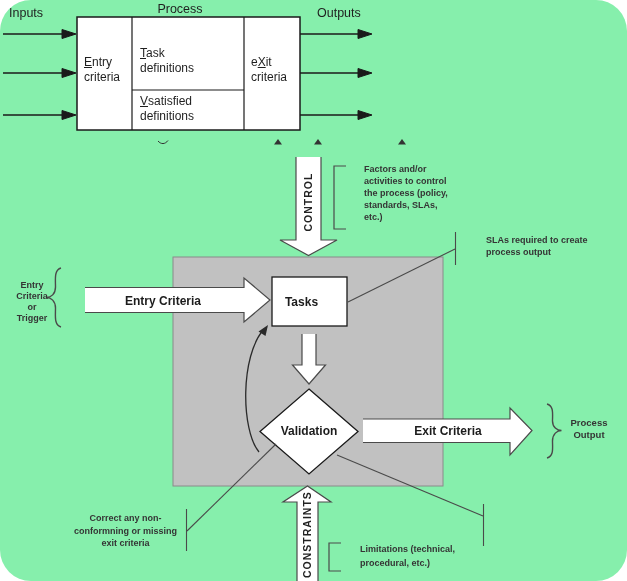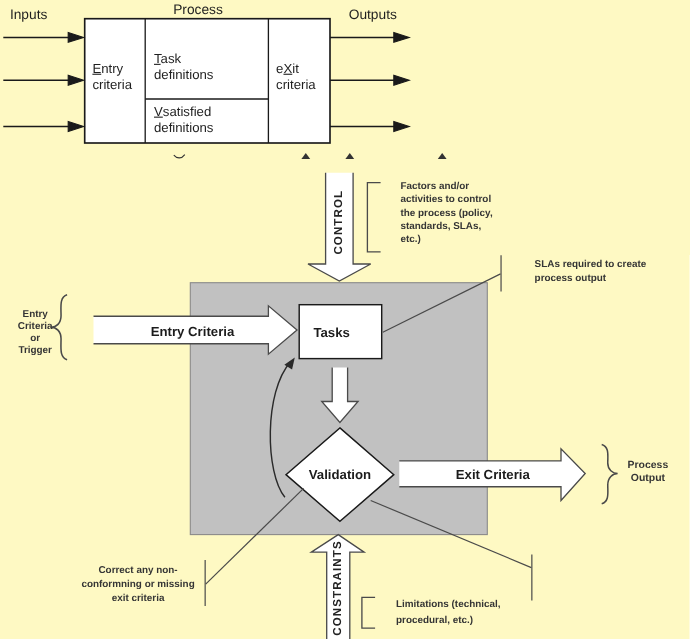--- a/index.html
+++ b/index.html
@@ -1,18 +1,18 @@
 <!DOCTYPE html>
 <html><head>
 <meta charset="utf-8">
 <style>
   html,body{margin:0;padding:0;background:#fff;}
   #stage{
-    position:relative;width:627px;height:581px;background:#fef9c3;
-    font-family:"Liberation Sans",sans-serif;color:#1a1a1a;overflow:hidden;
+    position:relative;width:627px;height:581px;background:#86efac;
+    font-family:"Liberation Sans",sans-serif;color:#1a1a1a;overflow:hidden;border-radius:31px;
   }
   #shapes{position:absolute;left:0;top:0;z-index:1;}
   .txt{position:absolute;z-index:2;white-space:nowrap;}
   .top-label{font-size:12.5px;color:#1f1f1f;}
   .cell{font-size:12px;line-height:14.5px;color:#1f1f1f;}
   .u{text-decoration:underline;}
   .big-label{font-size:12px;font-weight:bold;color:#1c1c1c;text-align:center;}
   .note{font-size:9px;font-weight:bold;color:#353535;line-height:12px;}
   .note div{white-space:nowrap;padding-left:26px;}
   .side-note{font-size:9px;font-weight:bold;color:#353535;line-height:11px;text-align:center;}
@@ -131,21 +131,21 @@
     <div>process output</div>
   </div>
 
   <div class="txt side-note" style="left:6px;top:280px;width:52px;">
     <div>Entry</div>
     <div>Criteria</div>
     <div>or</div>
     <div>Trigger</div>
   </div>
 
-  <div class="txt big-label" style="left:100px;top:294px;width:150px;">Entry Criteria</div>
+  <div class="txt big-label" style="left:88px;top:294px;width:150px;">Entry Criteria</div>
   <div class="txt big-label" style="left:272px;top:295px;width:59px;">Tasks</div>
   <div class="txt big-label" style="left:259px;top:424px;width:100px;">Validation</div>
   <div class="txt big-label" style="left:373px;top:424px;width:150px;">Exit Criteria</div>
 
   <div class="txt side-note" style="left:565px;top:417px;width:48px;font-size:9.5px;line-height:12px;">
     <div>Process</div>
     <div>Output</div>
   </div>
 
   <div class="txt note" style="left:48px;top:512px;line-height:12.5px;text-align:center;">

